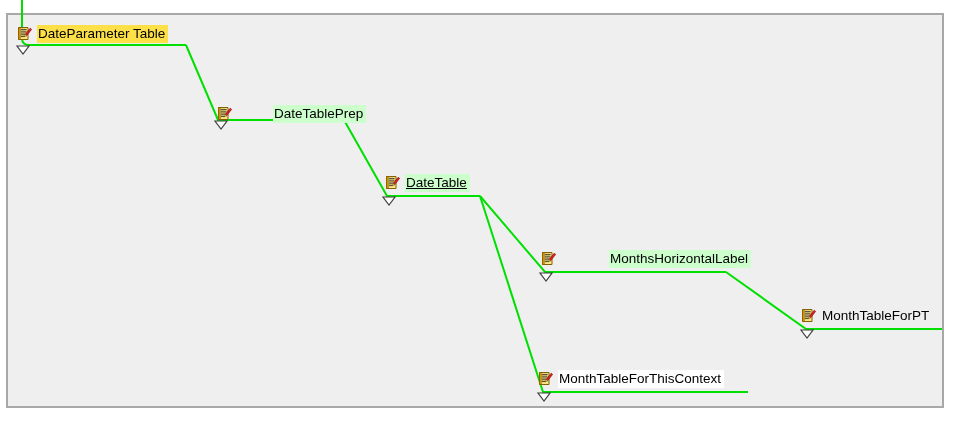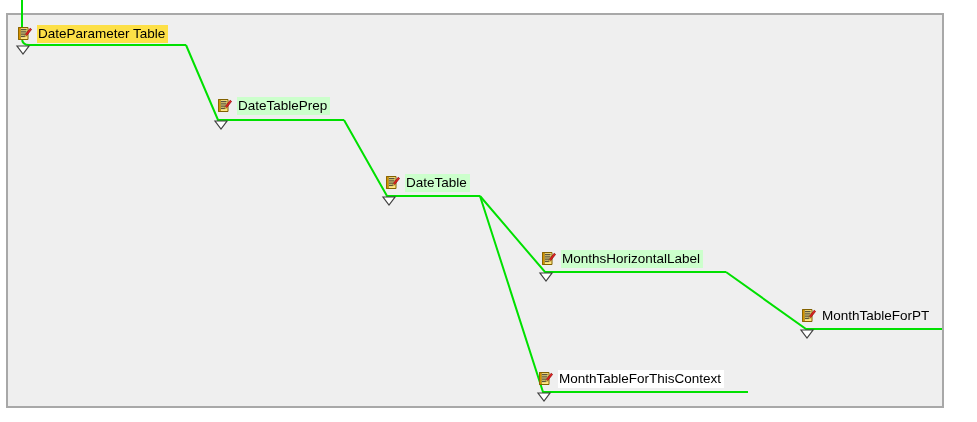--- a/index.html
+++ b/index.html
@@ -103,55 +103,55 @@
         <line x1="5" y1="7.0" x2="10.6" y2="7.0"></line>
         <line x1="5" y1="8.8" x2="10.0" y2="8.8"></line>
         <line x1="5" y1="10.6" x2="9.2" y2="10.6"></line>
       </g>
       <path d="M9.2 8.6 L14.2 2.2 L15.6 3.4 L10.6 9.8 Z" fill="#e02020" stroke="#901010" stroke-width="0.7"></path>
       <path d="M9.2 8.6 L10.6 9.8 L8.6 10.4 Z" fill="#fff2cc" stroke="#806000" stroke-width="0.6"></path>
     </svg>
     <span class="node-label hl-cyan">DateParameter Table</span>
   </div>
 
-  <div class="node" style="left:216px; top:95px;">
+  <div class="node" style="left:216px; top:103px;gap:36px;">
     <svg class="node-icon" viewBox="0 0 16 16">
       <path d="M2.5 1.5 L12 1.5 L12 13.5 L2.5 13.5 Z" fill="#ffe680" stroke="#806000" stroke-width="1"></path>
       <path d="M2.5 1.5 L4.2 1.5 L4.2 13.5 L2.5 13.5 Z" fill="#f0a000" stroke="#806000" stroke-width="0.8"></path>
       <g stroke="#303030" stroke-width="0.9">
         <line x1="5" y1="3.4" x2="10.6" y2="3.4"></line>
         <line x1="5" y1="5.2" x2="10.6" y2="5.2"></line>
         <line x1="5" y1="7.0" x2="10.6" y2="7.0"></line>
         <line x1="5" y1="8.8" x2="10.0" y2="8.8"></line>
         <line x1="5" y1="10.6" x2="9.2" y2="10.6"></line>
       </g>
       <path d="M9.2 8.6 L14.2 2.2 L15.6 3.4 L10.6 9.8 Z" fill="#e02020" stroke="#901010" stroke-width="0.7"></path>
       <path d="M9.2 8.6 L10.6 9.8 L8.6 10.4 Z" fill="#fff2cc" stroke="#806000" stroke-width="0.6"></path>
     </svg>
     <span class="node-label hl-green">DateTablePrep</span>
   </div>
 
-  <div class="node" style="left:384px; top:172px;">
+  <div class="node" style="left:384px; top:172px;text-decoration:underline;">
     <svg class="node-icon" viewBox="0 0 16 16">
       <path d="M2.5 1.5 L12 1.5 L12 13.5 L2.5 13.5 Z" fill="#ffe680" stroke="#806000" stroke-width="1"></path>
       <path d="M2.5 1.5 L4.2 1.5 L4.2 13.5 L2.5 13.5 Z" fill="#f0a000" stroke="#806000" stroke-width="0.8"></path>
       <g stroke="#303030" stroke-width="0.9">
         <line x1="5" y1="3.4" x2="10.6" y2="3.4"></line>
         <line x1="5" y1="5.2" x2="10.6" y2="5.2"></line>
         <line x1="5" y1="7.0" x2="10.6" y2="7.0"></line>
         <line x1="5" y1="8.8" x2="10.0" y2="8.8"></line>
         <line x1="5" y1="10.6" x2="9.2" y2="10.6"></line>
       </g>
       <path d="M9.2 8.6 L14.2 2.2 L15.6 3.4 L10.6 9.8 Z" fill="#e02020" stroke="#901010" stroke-width="0.7"></path>
       <path d="M9.2 8.6 L10.6 9.8 L8.6 10.4 Z" fill="#fff2cc" stroke="#806000" stroke-width="0.6"></path>
     </svg>
     <span class="node-label hl-green">DateTable</span>
   </div>
 
-  <div class="node" style="left:540px; top:248px;">
+  <div class="node" style="left:540px; top:248px;gap:48px;">
     <svg class="node-icon" viewBox="0 0 16 16">
       <path d="M2.5 1.5 L12 1.5 L12 13.5 L2.5 13.5 Z" fill="#ffe680" stroke="#806000" stroke-width="1"></path>
       <path d="M2.5 1.5 L4.2 1.5 L4.2 13.5 L2.5 13.5 Z" fill="#f0a000" stroke="#806000" stroke-width="0.8"></path>
       <g stroke="#303030" stroke-width="0.9">
         <line x1="5" y1="3.4" x2="10.6" y2="3.4"></line>
         <line x1="5" y1="5.2" x2="10.6" y2="5.2"></line>
         <line x1="5" y1="7.0" x2="10.6" y2="7.0"></line>
         <line x1="5" y1="8.8" x2="10.0" y2="8.8"></line>
         <line x1="5" y1="10.6" x2="9.2" y2="10.6"></line>
       </g>

